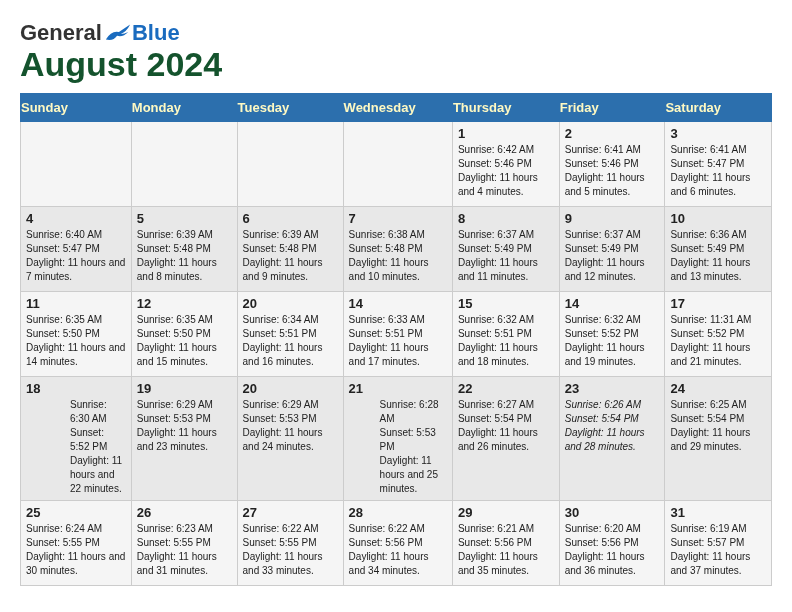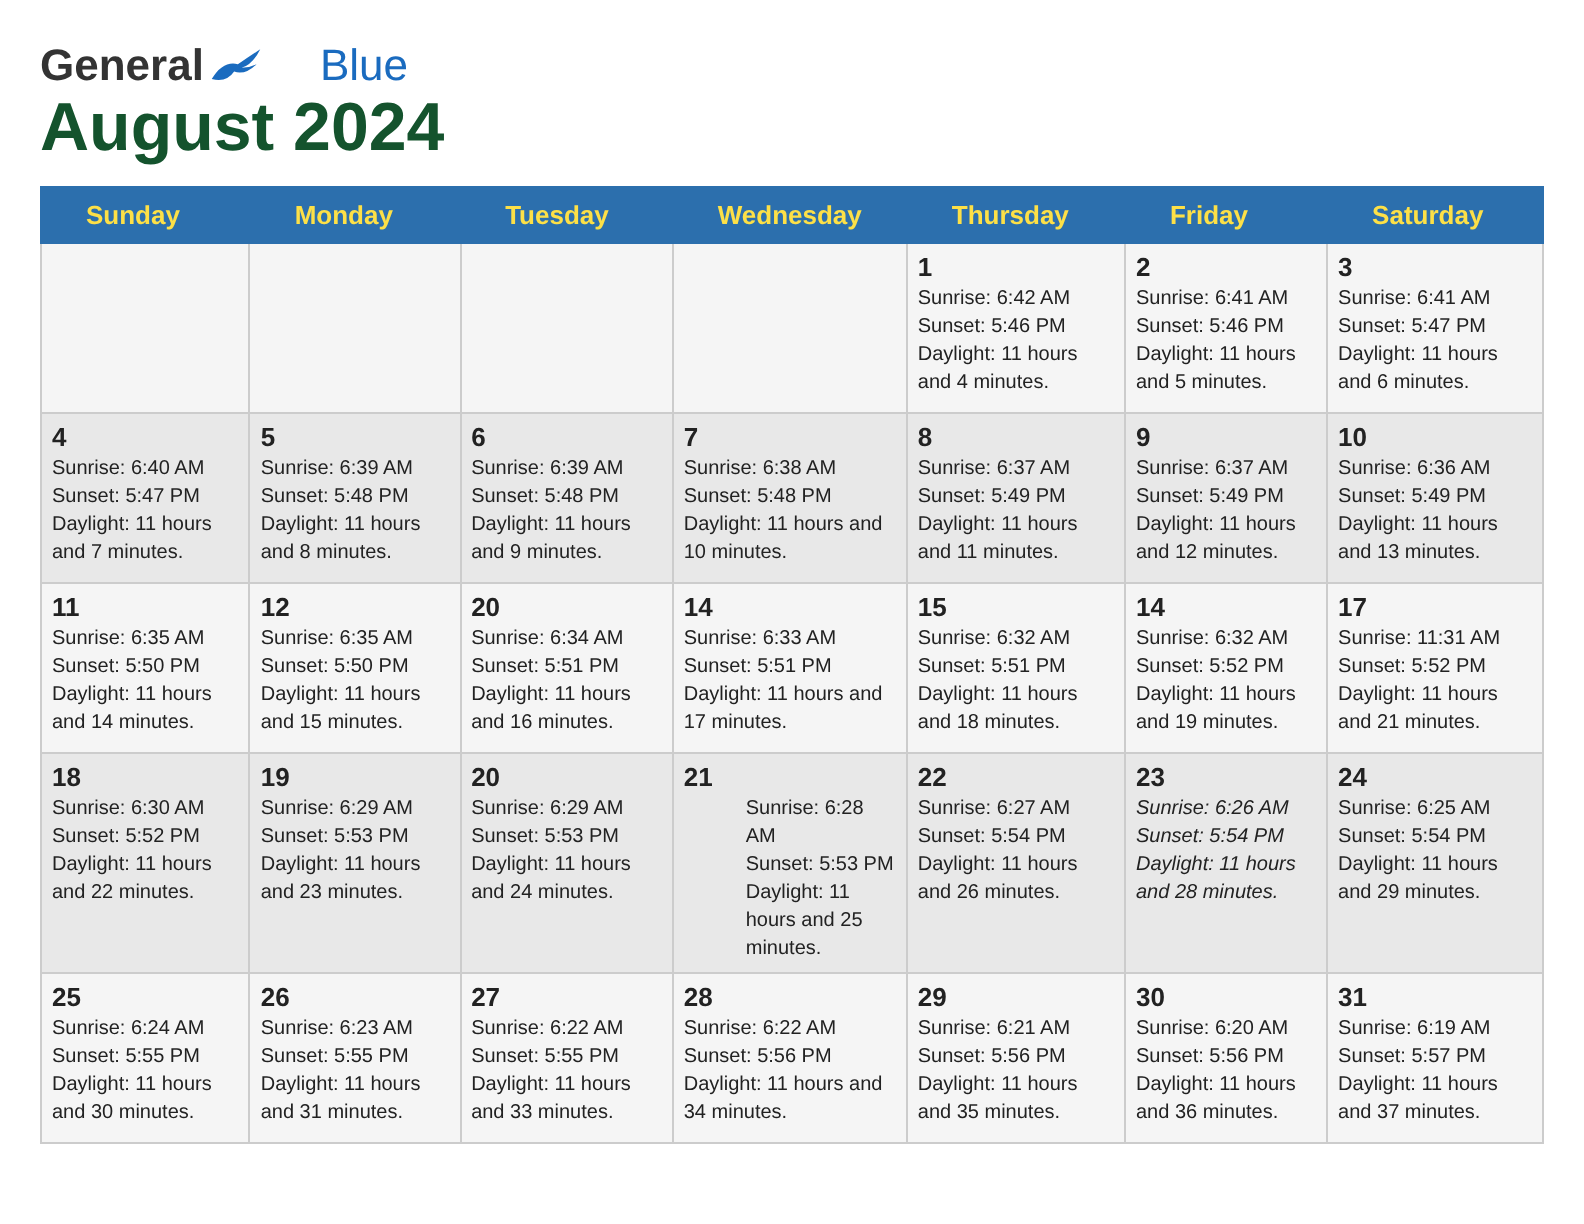--- a/index.html
+++ b/index.html
@@ -26,23 +26,22 @@
       display: flex;
       align-items: center;
     }
     .logo-general {
       font-size: 22px;
       font-weight: bold;
       color: #333;
     }
     .logo-blue {
       font-size: 22px;
-      font-weight: normal;
+      font-weight: bold;
       color: #1a6bbf;
-      margin-left: 28px;
     }
     .logo-bird {
       width: 28px;
       height: 22px;
       margin-left: 2px;
     }
     .title-block {
       text-align: right;
     }
     .month-title {
@@ -54,24 +53,24 @@
     .location {
       font-size: 16px;
       color: #444;
     }
     table {
       width: 100%;
       border-collapse: collapse;
     }
     thead tr th {
       background-color: #2c6fad;
-      color: #fde047;
+      color: #fef9c3;
       font-size: 13px;
       font-weight: bold;
-      padding: 6px 22px;
+      padding: 6px 0;
       text-align: left;
       border: 1px solid #2c6fad;
     }
     tbody tr td {
       vertical-align: top;
       border: 1px solid #ccc;
       padding: 4px 5px;
       font-size: 10.5px;
       color: #222;
       width: 113px;
@@ -238,21 +237,21 @@
         <td>
           <span class="day-number">17</span>
           <div class="cell-text" style="white-space: pre-line;">Sunrise: 11:31 AM
 Sunset: 5:52 PM
 Daylight: 11 hours and 21 minutes.</div>
         </td>
       </tr>
       <tr>
         <td>
           <span class="day-number">18</span>
-          <div class="cell-text" style="white-space: pre-line;">Sunrise: 6:30 AM
+          <div class="cell-text" style="white-space: pre-line; margin-left: 44px;">Sunrise: 6:30 AM
 Sunset: 5:52 PM
 Daylight: 11 hours and 22 minutes.</div>
         </td>
         <td>
           <span class="day-number">19</span>
           <div class="cell-text" style="white-space: pre-line;">Sunrise: 6:29 AM
 Sunset: 5:53 PM
 Daylight: 11 hours and 23 minutes.</div>
         </td>
         <td>

